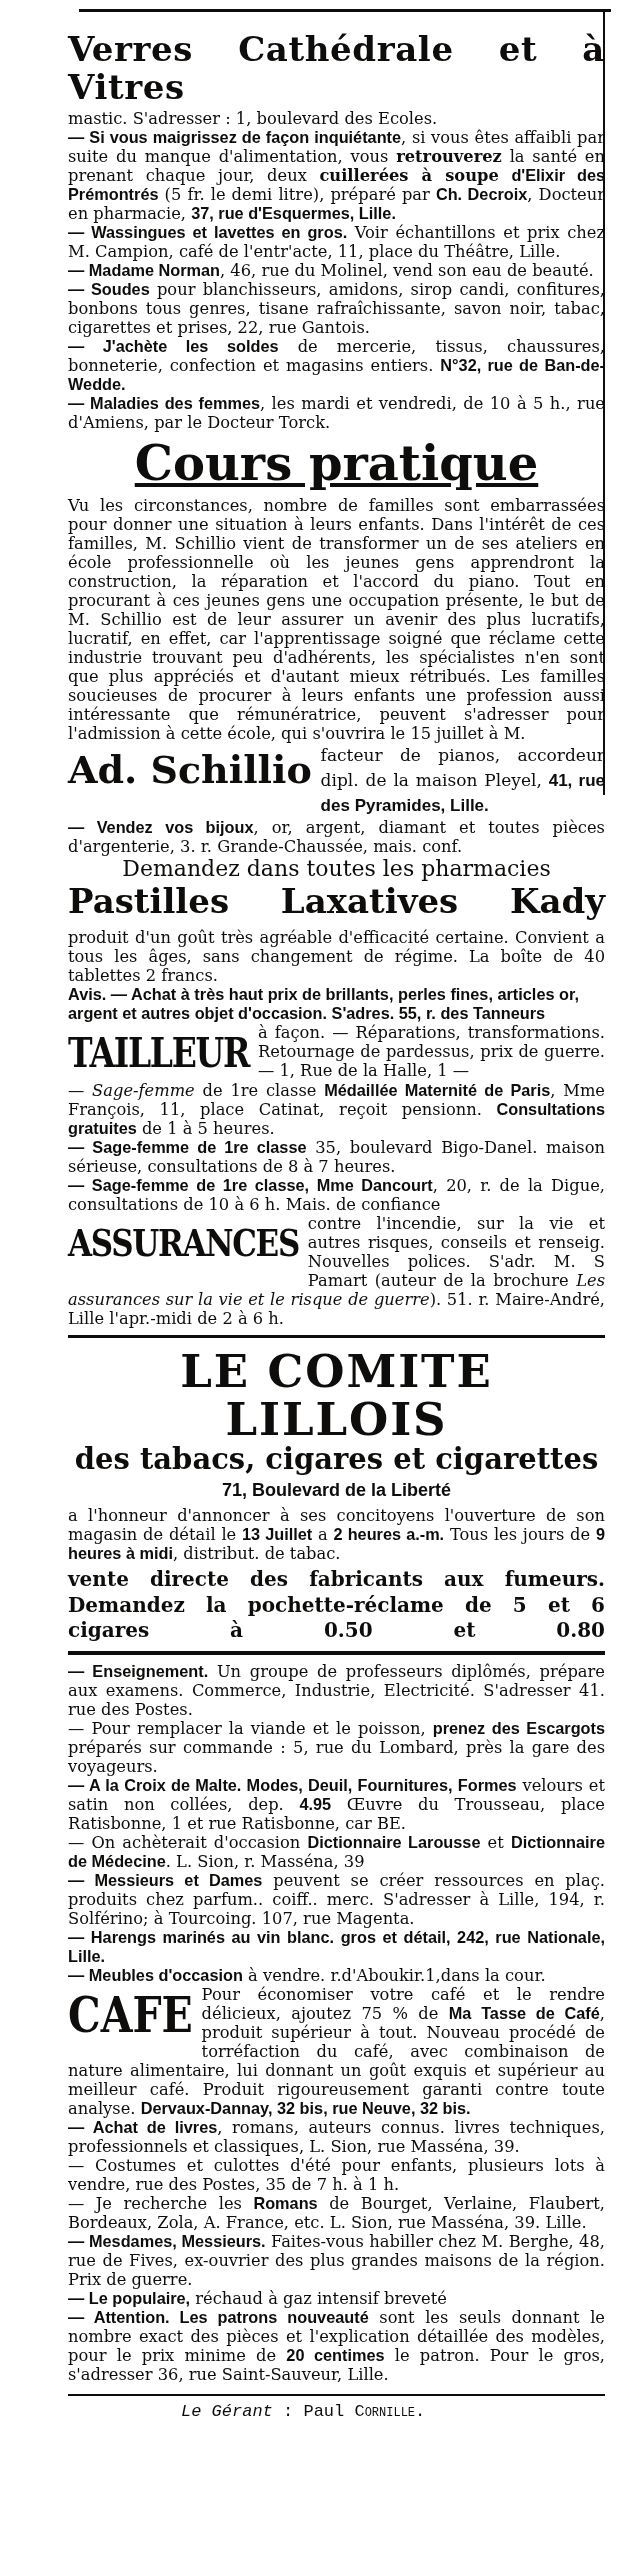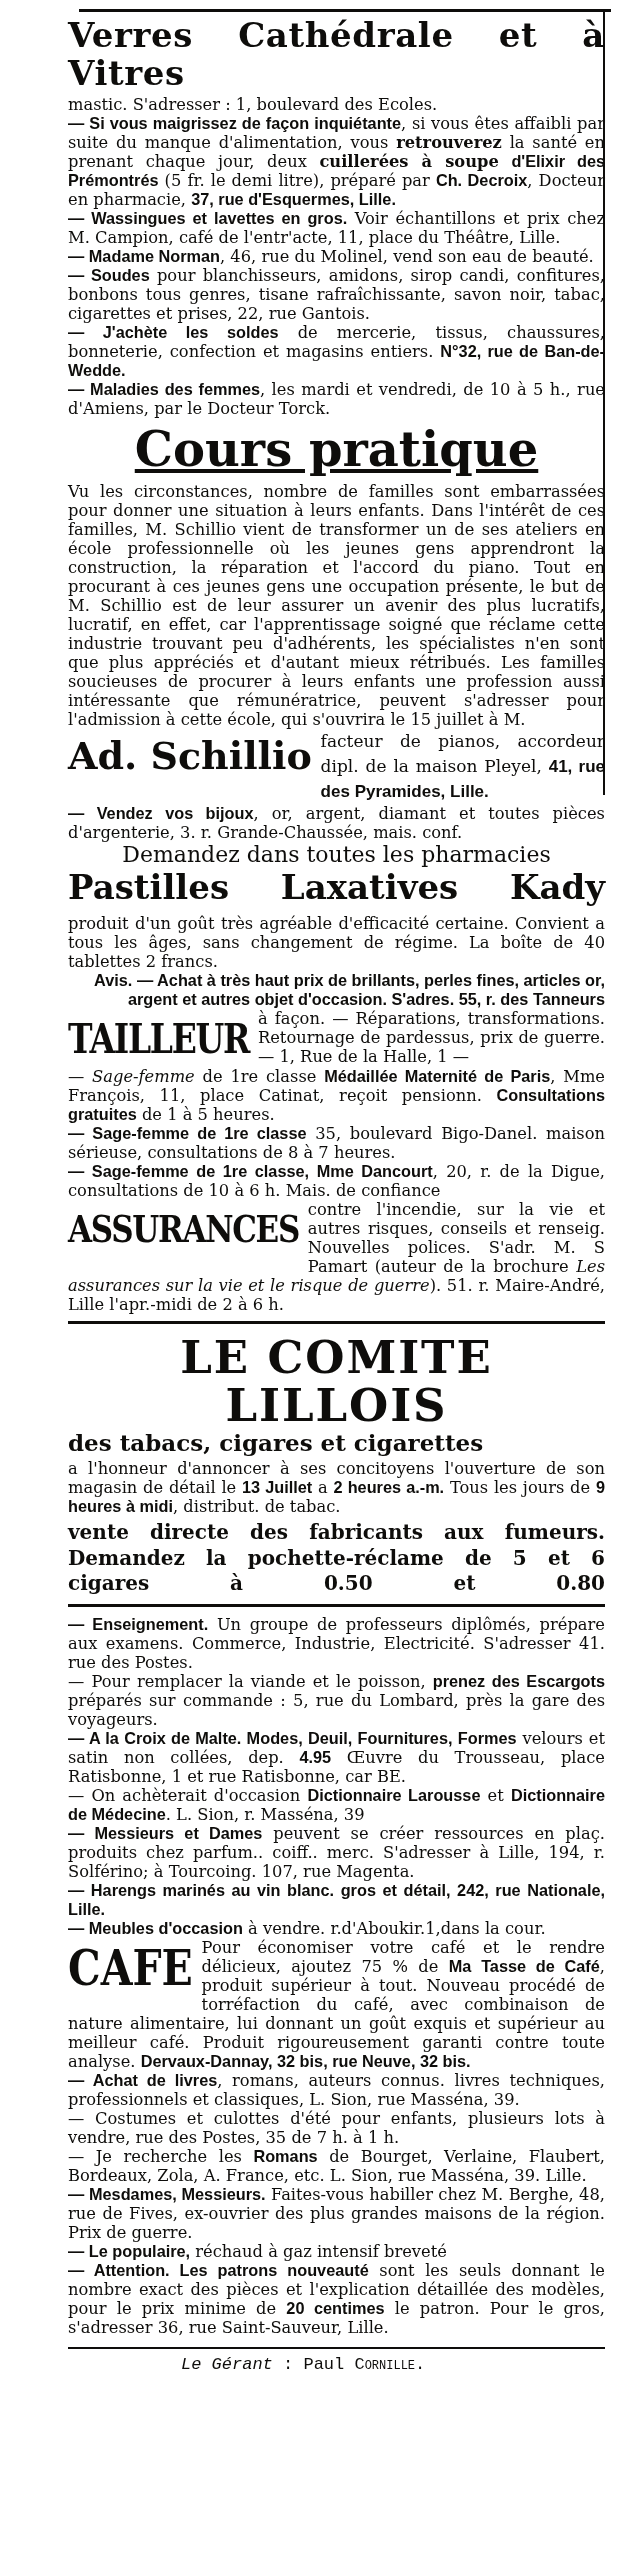--- a/index.html
+++ b/index.html
@@ -1,42 +1,42 @@
 <!DOCTYPE html>
 <html style="font-size:10px"><head>
 <meta charset="utf-8">
 <style>
   html,body{margin:0;padding:0;background:#ffffff;}
   body{width:626px;min-height:2576px;position:relative;
        font-family:"DejaVu Serif",serif;color:#0e0d0b;
        -webkit-font-smoothing:antialiased;}
   #page{position:relative;width:626px;min-height:2576px;overflow:hidden;}
-  #col{position:relative;margin:1px 0 0 68px;width:537px;padding-top:9px;}
+  #col{position:relative;margin:15px 0 0 68px;width:537px;padding-top:9px;}
 
   
   .top-rule{position:absolute;left:79px;top:8.8px;width:532px;height:3.1px;background:#0e0d0b;}
   .right-rule{position:absolute;left:603px;top:11.3px;width:1.9px;height:784px;background:#0e0d0b;}
 
   .blk{margin:0;}
   .para{font-size:16.3px;line-height:19px;text-align:justify;}
   .center{font-size:22px;line-height:19px;text-align:center;margin-top:2.5px;}
 
   .h1{font-size:34px;line-height:1.12;font-weight:bold;text-align:justify;text-align-last:justify;
       margin:6.3px 0 2.5px 0;letter-spacing:0.6px;}
   .h2{font-size:48px;line-height:1.05;font-weight:bold;text-align:center;margin:6.3px 0 7.5px 0;text-decoration:underline;}
   .h3{font-size:34px;line-height:1.05;font-weight:bold;text-align:justify;text-align-last:justify;
       margin:6.3px 0 8.8px 0;}
   .h4{font-size:45px;line-height:1.05;font-weight:bold;text-align:center;letter-spacing:1.9px;margin:10px 0 1.3px 0;}
-  .h5{font-size:23px;line-height:1.1;font-weight:bold;text-align:left;margin:1.3px 0 3.8px 0;}
+  .h5{font-size:29px;line-height:1.1;font-weight:bold;text-align:center;margin:1.3px 0 3.8px 0;}
   .h6{font-family:"Liberation Sans",sans-serif;font-size:18px;line-height:1.2;font-weight:700;
       text-align:center;margin:0 0 5px 0;}
   .bigtext{font-size:20px;line-height:1.28;font-weight:bold;text-align:justify;text-align-last:justify;
       margin:3.8px 0 5px 0;}
   .avis{font-family:"Liberation Sans",sans-serif;font-weight:700;font-size:16.3px;line-height:19px;
-      text-align:right;}
+      text-align:left;}
   .sig{font-size:17px;line-height:20px;margin:5px 0 0 113px;font-family:Liberation Mono, monospace;}
 
   .rule{height:3.1px;background:#0e0d0b;margin:7.5px 0;}
   .rule-thin{height:1.9px;background:#0e0d0b;margin:10px 0 6.3px 0;}
 
   
   .media{font-size:16.3px;line-height:19px;text-align:justify;overflow:visible;}
   .media::after{content:"";display:block;clear:both;}
   .bigword{float:left;font-weight:bold;margin:1.3px 8.8px 0 0;line-height:0.92;
            display:flex;align-items:center;}
@@ -80,20 +80,21 @@
       <div class="blk para"><span class="s-r">produit d'un goût très agréable d'efficacité certaine. Convient a tous les âges, sans changement de régime. La boîte de 40 tablettes 2 francs.</span></div>
       <div class="blk avis"><span class="s-bs">Avis. — Achat à très haut prix de brillants, perles fines, articles or, argent et autres objet d'occasion. S'adres. 55, r. des Tanneurs</span></div>
       <div class="blk media"><span class="bigword bw-tailleur">TAILLEUR</span><span class="s-r">à façon. — Réparations, transformations. Retournage de pardessus, prix de guerre. </span><span class="s-r">— 1, Rue de la Halle, 1 —</span></div>
       <div class="blk para"><span class="s-r">— </span><span class="s-i">Sage-femme</span><span class="s-r"> de 1re classe </span><span class="s-bs">Médaillée Maternité de Paris</span><span class="s-r">, Mme François, 11, place Catinat, reçoit pensionn. </span><span class="s-bs">Consultations gratuites</span><span class="s-r"> de 1 à 5 heures.</span></div>
       <div class="blk para"><span class="s-bs">— </span><span class="s-bs">Sage-femme de 1re classe</span><span class="s-r"> 35, boulevard Bigo-Danel. maison sérieuse, consultations de 8 à 7 heures.</span></div>
       <div class="blk para"><span class="s-bs">— </span><span class="s-bs">Sage-femme de 1re classe, Mme Dancourt</span><span class="s-r">, 20, r. de la Digue, consultations de 10 à 6 h. Mais. de confiance</span></div>
       <div class="blk media"><span class="bigword bw-assur">ASSURANCES</span><span class="s-r">contre l'incendie, sur la vie et autres risques, conseils et renseig. Nouvelles polices. S'adr. M. S Pamart (auteur de la brochure </span><span class="s-i">Les assurances sur la vie et le risque de guerre</span><span class="s-r">). 51. r. Maire-André, Lille l'apr.-midi de 2 à 6 h.</span></div>
       <div class="blk rule"></div>
       <div class="blk h4"><span class="s-r">LE COMITE LILLOIS</span></div>
       <div class="blk h5"><span class="s-r">des tabacs, cigares et cigarettes</span></div>
+      <div class="blk h6"><span class="s-r">71, Boulevard de la Liberté</span></div>
       <div class="blk para"><span class="s-r">a l'honneur d'annoncer à ses concitoyens l'ouverture de son magasin de détail le </span><span class="s-bs">13 Juillet</span><span class="s-r"> a </span><span class="s-bs">2 heures a.-m.</span><span class="s-r"> Tous les jours de </span><span class="s-bs">9 heures à midi</span><span class="s-r">, distribut. de tabac.</span></div>
       <div class="blk bigtext"><span class="s-r">vente directe des fabricants aux fumeurs. Demandez la pochette-réclame de 5 et 6 cigares à 0.50 et 0.80</span></div>
       <div class="blk rule"></div>
       <div class="blk para"><span class="s-bs">— </span><span class="s-bs">Enseignement.</span><span class="s-r"> Un groupe de professeurs diplômés, prépare aux examens. Commerce, Industrie, Electricité. S'adresser 41. rue des Postes.</span></div>
       <div class="blk para"><span class="s-r">— Pour remplacer la viande et le poisson, </span><span class="s-bs">prenez des Escargots</span><span class="s-r"> préparés sur commande : 5, rue du Lombard, près la gare des voyageurs.</span></div>
       <div class="blk para"><span class="s-bs">— </span><span class="s-bs">A la Croix de Malte. Modes, Deuil, Fournitures, Formes</span><span class="s-r"> velours et satin non collées, dep. </span><span class="s-bs">4.95</span><span class="s-r"> Œuvre du Trousseau, place Ratisbonne, 1 et rue Ratisbonne, car BE.</span></div>
       <div class="blk para"><span class="s-r">— On achèterait d'occasion </span><span class="s-bs">Dictionnaire Larousse</span><span class="s-r"> et </span><span class="s-bs">Dictionnaire de Médecine</span><span class="s-r">. L. Sion, r. Masséna, 39</span></div>
       <div class="blk para"><span class="s-bs">— </span><span class="s-bs">Messieurs et Dames</span><span class="s-r"> peuvent se créer ressources en plaç. produits chez parfum.. coiff.. merc. S'adresser à Lille, 194, r. Solférino; à Tourcoing. 107, rue Magenta.</span></div>
       <div class="blk para"><span class="s-bs">— </span><span class="s-bs">Harengs marinés au vin blanc. gros et détail, 242, rue Nationale, Lille.</span></div>
       <div class="blk para"><span class="s-bs">— </span><span class="s-bs">Meubles d'occasion</span><span class="s-r"> à vendre. r.d'Aboukir.1,dans la cour.</span></div>

